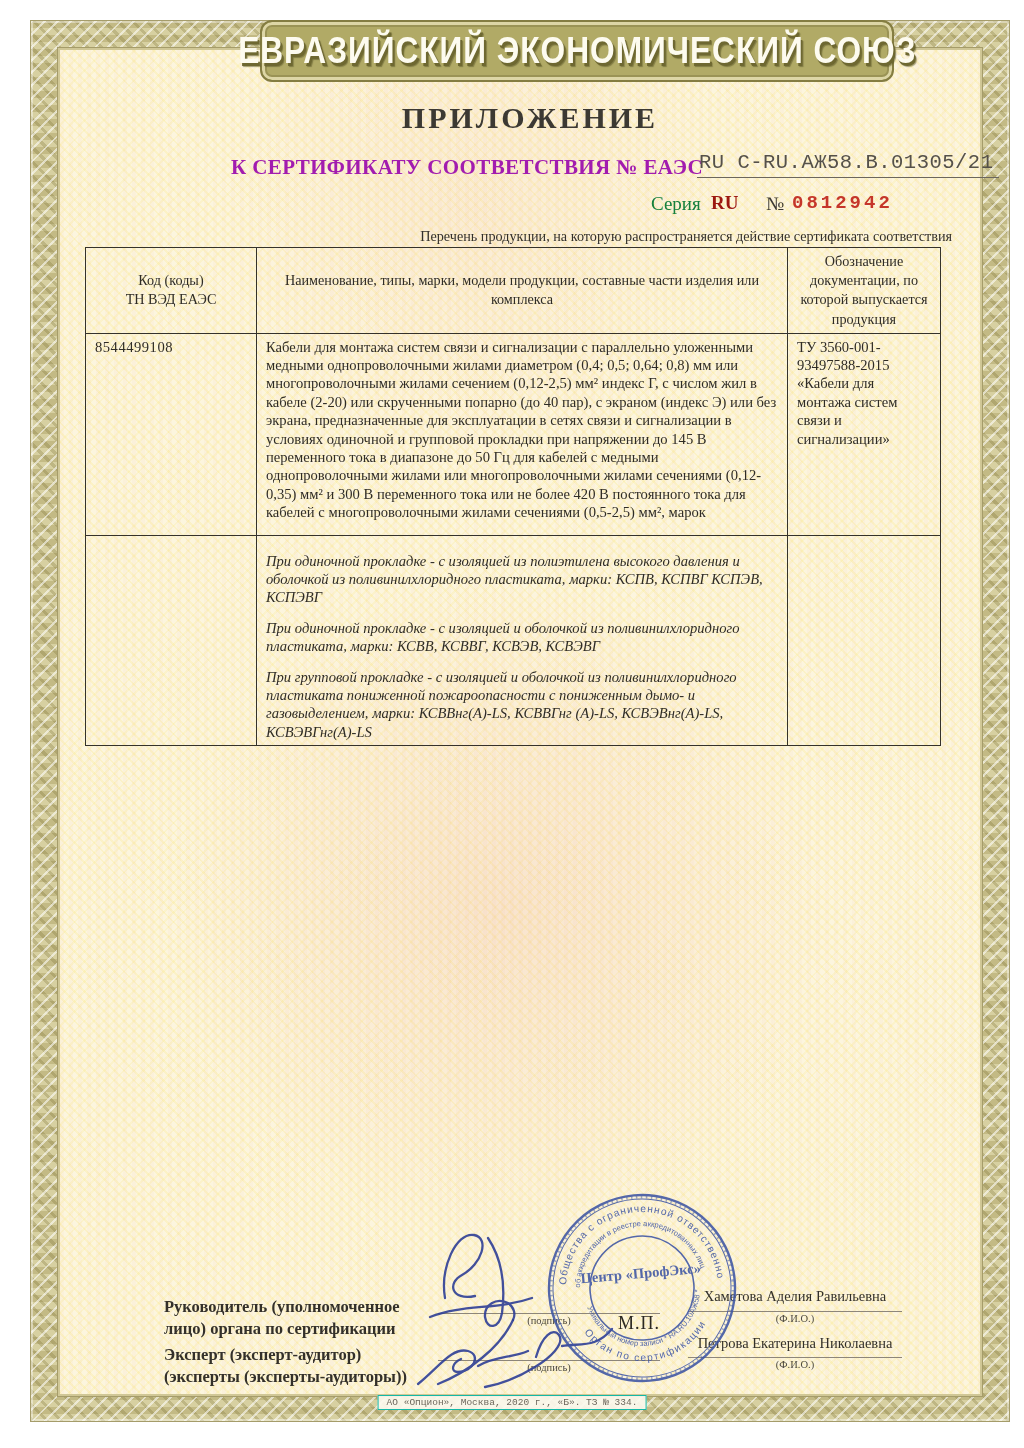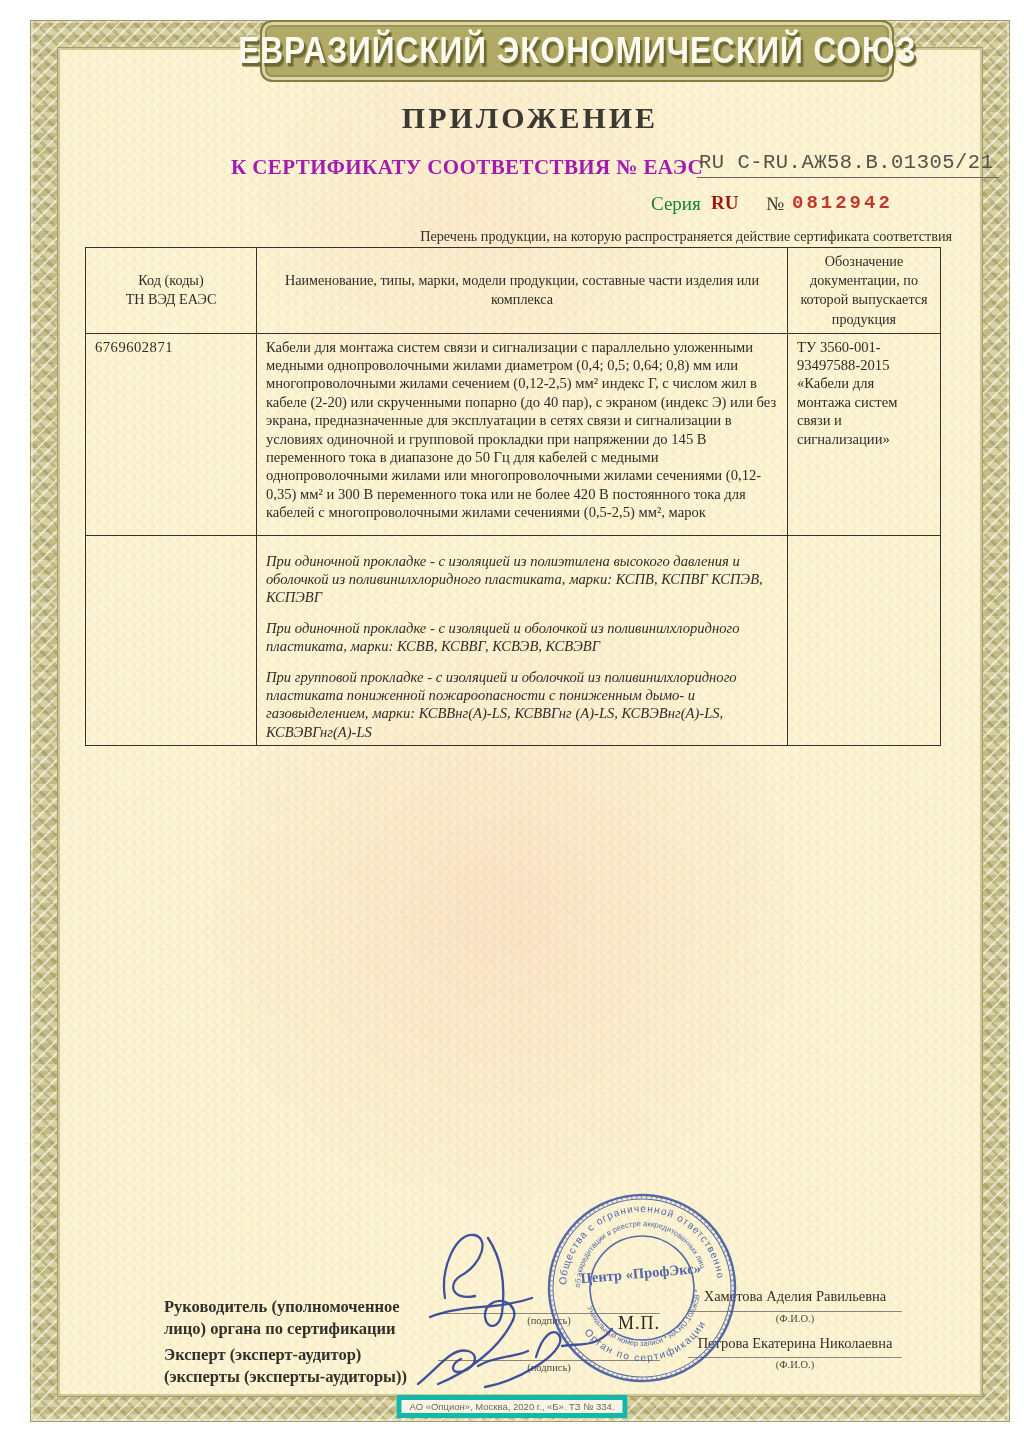--- a/index.html
+++ b/index.html
@@ -98,23 +98,23 @@
   .sig-name{font-size:14.5px;color:#33302a;text-align:center;white-space:nowrap;z-index:2;}
   .sig-name.n1{left:678px;top:1288px;width:234px;}
   .sig-name.n2{left:678px;top:1335px;width:234px;}
   .mp-label{left:618px;top:1313px;font-size:18px;font-weight:normal;color:#2c2923;letter-spacing:1px;z-index:6;}
 
   .stamp-svg{left:544px;top:1190px;z-index:5;opacity:0.88;transform:rotate(-5deg);}
   .sig-svg{left:400px;top:1186px;z-index:5;}
 
   .imprint{
     left:512px;top:1395px;transform:translateX(-50%);z-index:4;
-    font-family:Liberation Sans, sans-serif;
+    font-family:Liberation Mono, monospace;
     font-size:9.5px;color:#6d675c;background:rgba(252,249,238,0.92);
-    border:5px solid #14b8a6;padding:1px 8px;white-space:nowrap;
+    border:1px solid #14b8a6;padding:1px 8px;white-space:nowrap;
   }
 </style>
 </head>
 <body>
 
 <div class="page">
 
   <div class="band"></div>
   <div class="content"></div>
 
@@ -141,21 +141,21 @@
         <col class="c3">
       </colgroup>
     <tbody>
         <tr class="hdr">
       <th>Код (коды)
 ТН ВЭД ЕАЭС</th>
       <th>Наименование, типы, марки, модели продукции, составные части изделия или комплекса</th>
       <th>Обозначение документации, по которой выпускается продукция</th>
     </tr>
     <tr class="r1">
-      <td class="code-cell">6769602871</td>
+      <td class="code-cell">8544499108</td>
       <td>Кабели для монтажа систем связи и сигнализации с параллельно уложенными медными однопроволочными жилами диаметром (0,4; 0,5; 0,64; 0,8) мм или многопроволочными жилами сечением (0,12-2,5) мм² индекс Г, с числом жил в кабеле (2-20) или скрученными попарно (до 40 пар),  с экраном (индекс Э) или без экрана, предназначенные для эксплуатации в сетях связи и сигнализации в условиях одиночной и групповой прокладки при напряжении до 145 В переменного тока в диапазоне до 50 Гц для кабелей с медными однопроволочными  жилами или многопроволочными жилами сечениями (0,12-0,35) мм² и 300 В переменного тока или не более 420 В постоянного тока для кабелей с многопроволочными жилами сечениями (0,5-2,5) мм², марок</td>
       <td>ТУ 3560-001-93497588-2015 «Кабели для монтажа систем связи и сигнализации»</td>
     </tr>
     <tr class="r2">
       <td></td>
       <td>
         <p class="cell-par">При одиночной прокладке - с изоляцией из полиэтилена высокого давления и оболочкой из поливинилхлоридного пластиката, марки: КСПВ, КСПВГ КСПЭВ,  КСПЭВГ</p>
         <p class="cell-par">При одиночной прокладке - с изоляцией и оболочкой из поливинилхлоридного пластиката, марки: КСВВ, КСВВГ, КСВЭВ, КСВЭВГ</p>
         <p class="cell-par">При групповой прокладке - с изоляцией и оболочкой из поливинилхлоридного пластиката пониженной пожароопасности с пониженным дымо- и газовыделением, марки:  КСВВнг(А)-LS, КСВВГнг (А)-LS, КСВЭВнг(А)-LS,  КСВЭВГнг(А)-LS</p>
       </td>

